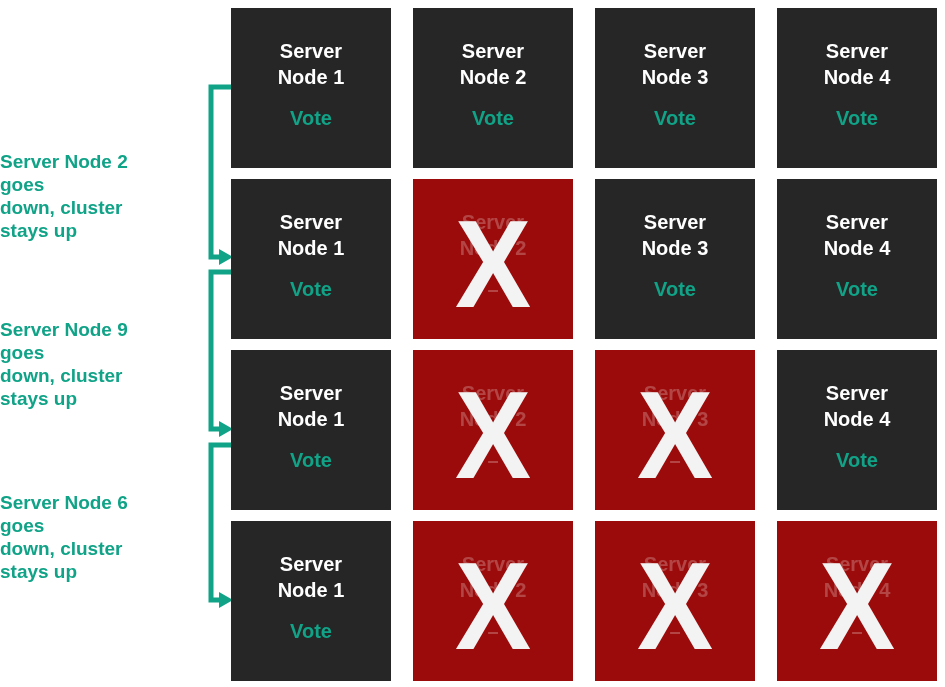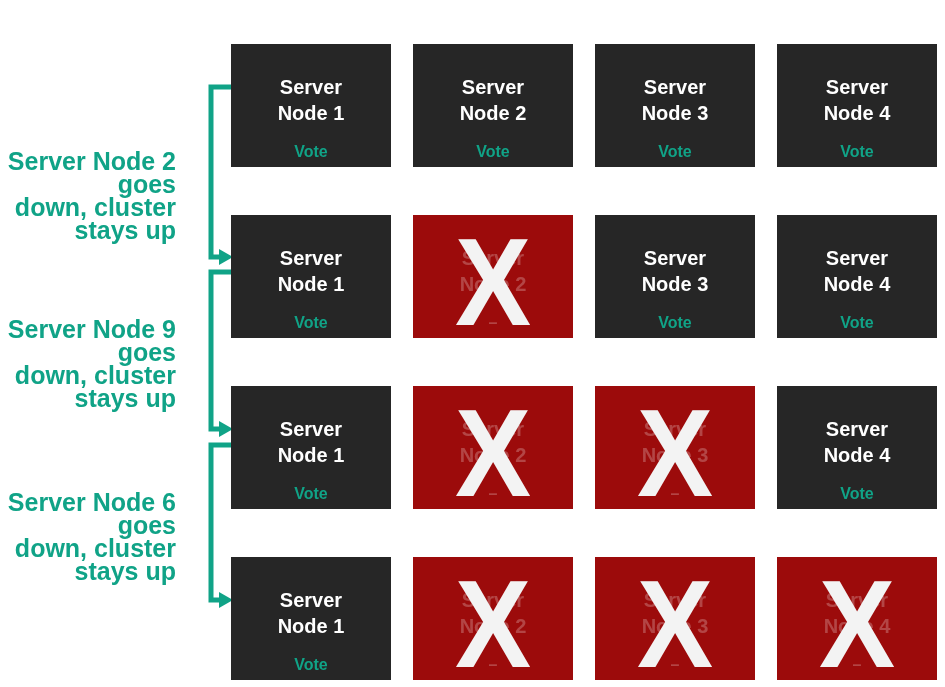--- a/index.html
+++ b/index.html
@@ -29,52 +29,51 @@
   }
   .arrows path.flow {
     fill: none;
     stroke: var(--accent-teal);
     stroke-width: 5;
   }
   .annotation {
     position: absolute;
     left: 0;
     width: 176px;
-    text-align: right;
+    text-align: left;
     color: var(--accent-teal);
-    font-size: 25px;
+    font-size: 19px;
     font-weight: bold;
     line-height: 23px;
     white-space: pre-line;
   }
   .ann-0 { top: 150px; }
   .ann-1 { top: 318px; }
   .ann-2 { top: 491px; }
   .node {
     position: absolute;
     width: 160px;
-    height: 123px;
+    height: 160px;
     background: var(--node-up-bg);
     color: var(--node-text);
     text-align: center;
-    margin-top: 36px;
   }
   .node.down { background: var(--node-down-bg); }
   .c0 { left: 231px; } .c1 { left: 413px; } .c2 { left: 595px; } .c3 { left: 777px; }
   .r0 { top: 8px; }   .r1 { top: 179px; }  .r2 { top: 350px; }  .r3 { top: 521px; }
   .node-title {
     padding-top: 30px;
     font-size: 20px;
     font-weight: bold;
     line-height: 26px;
     white-space: pre-line;
   }
   .node-vote {
     margin-top: 17px;
-    font-size: 16px;
+    font-size: 20px;
     font-weight: bold;
     color: var(--accent-teal);
   }
   .node.down .node-title,
   .node.down .node-vote {
     color: rgba(255, 255, 255, 0.24);
   }
   .x-mark {
     position: absolute;
     left: 0; top: 0;

